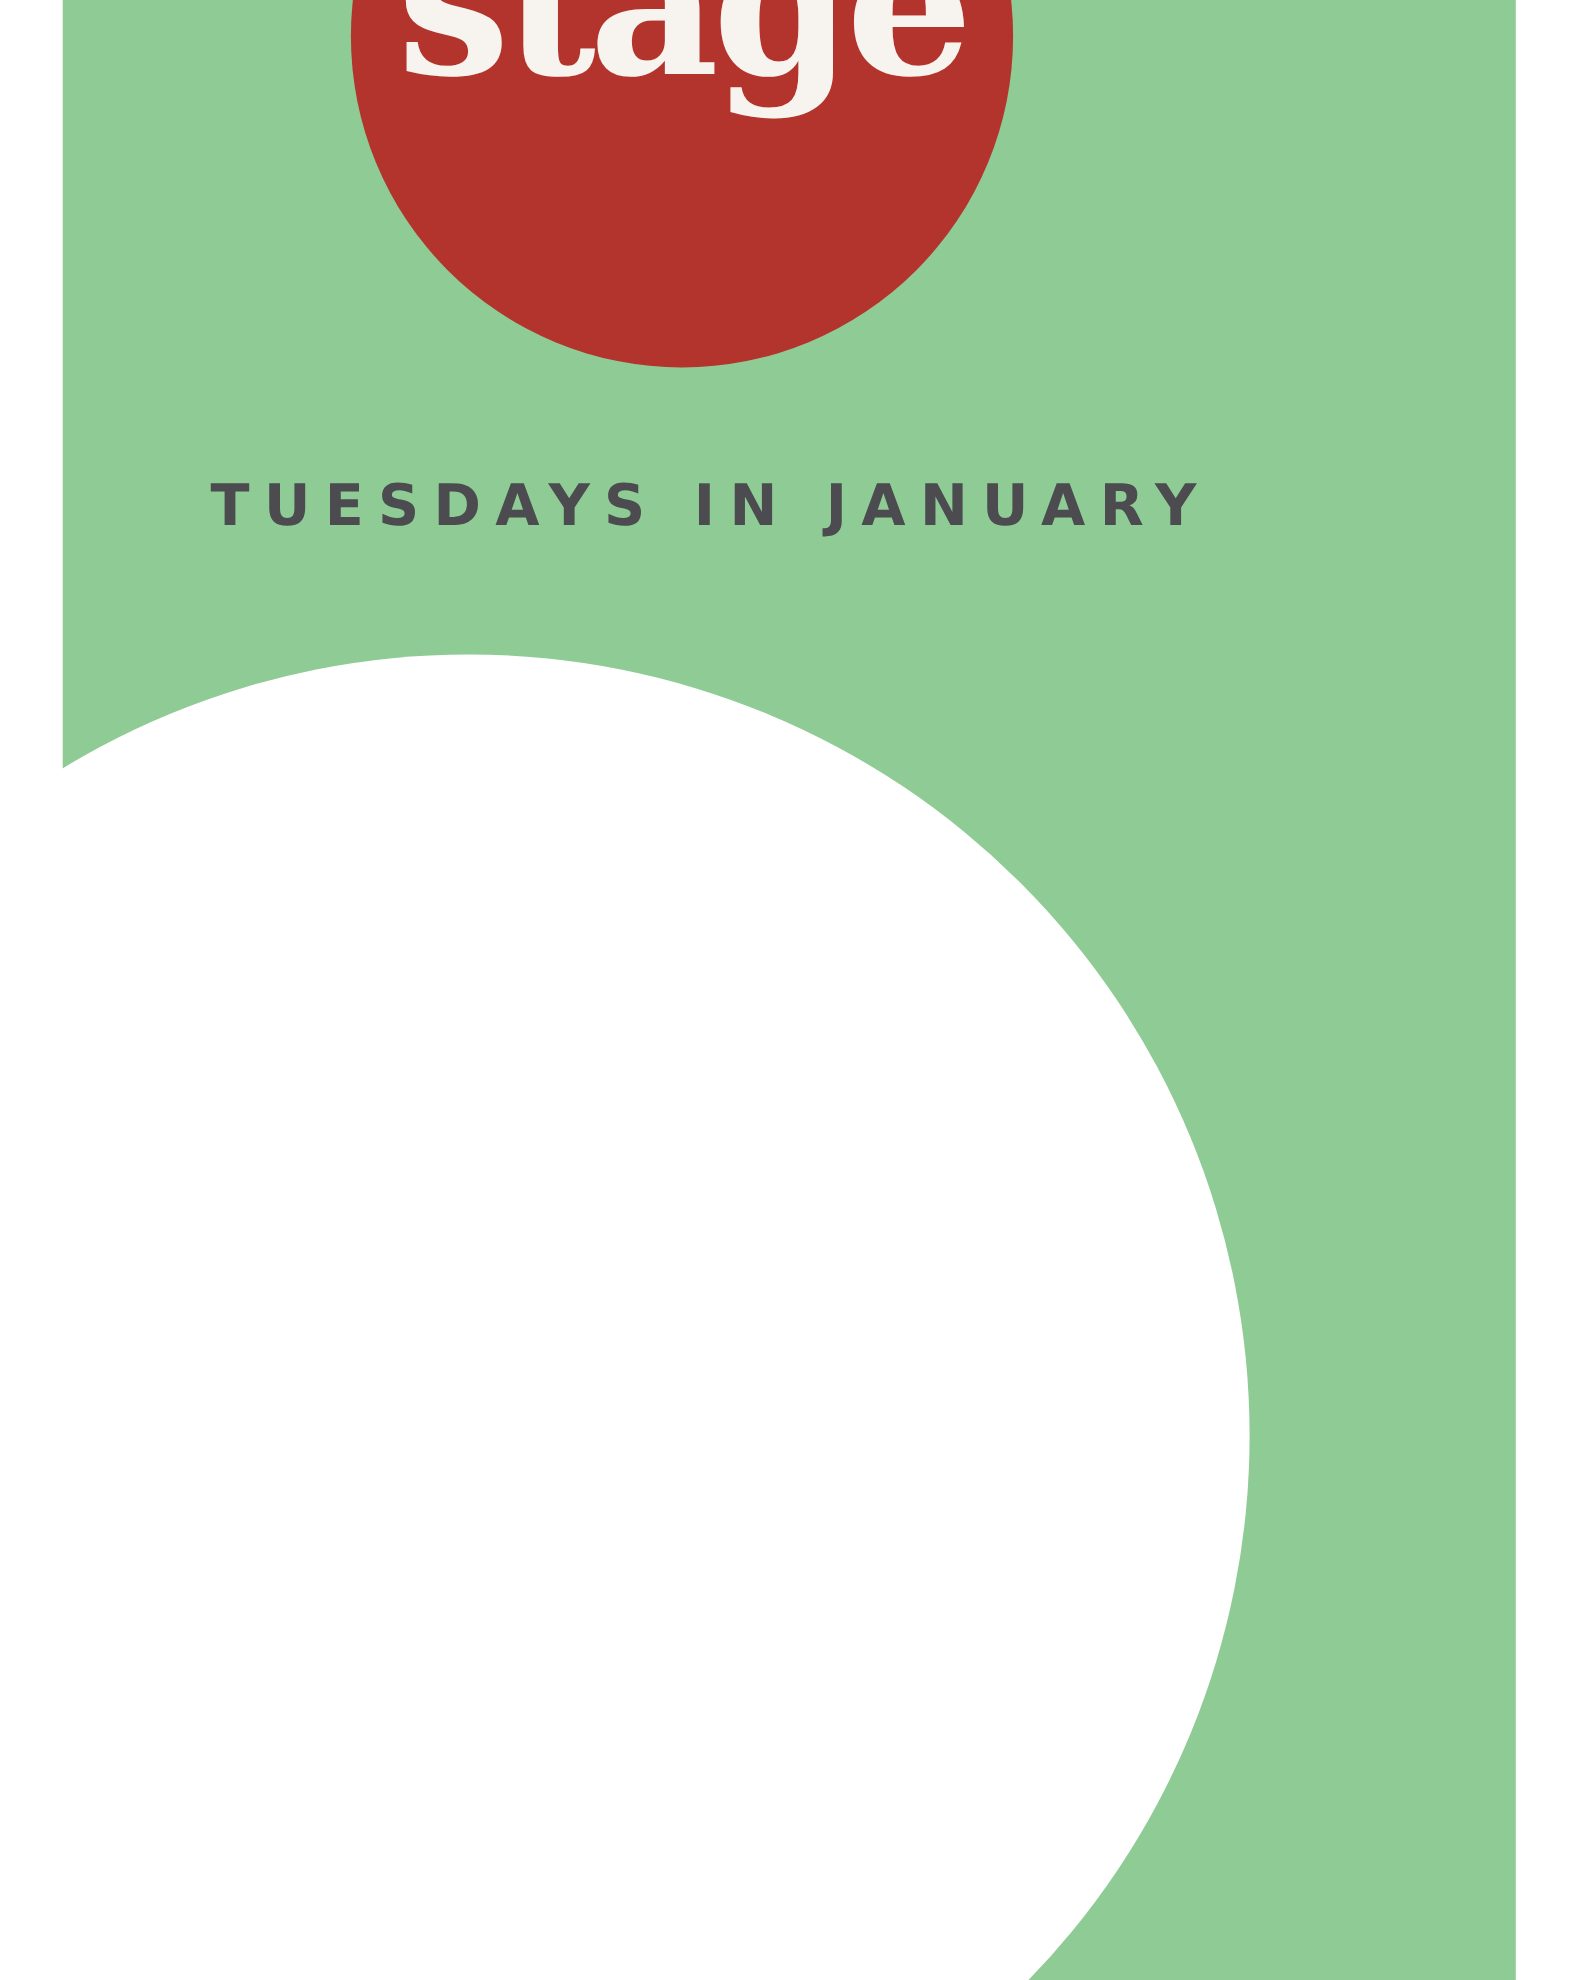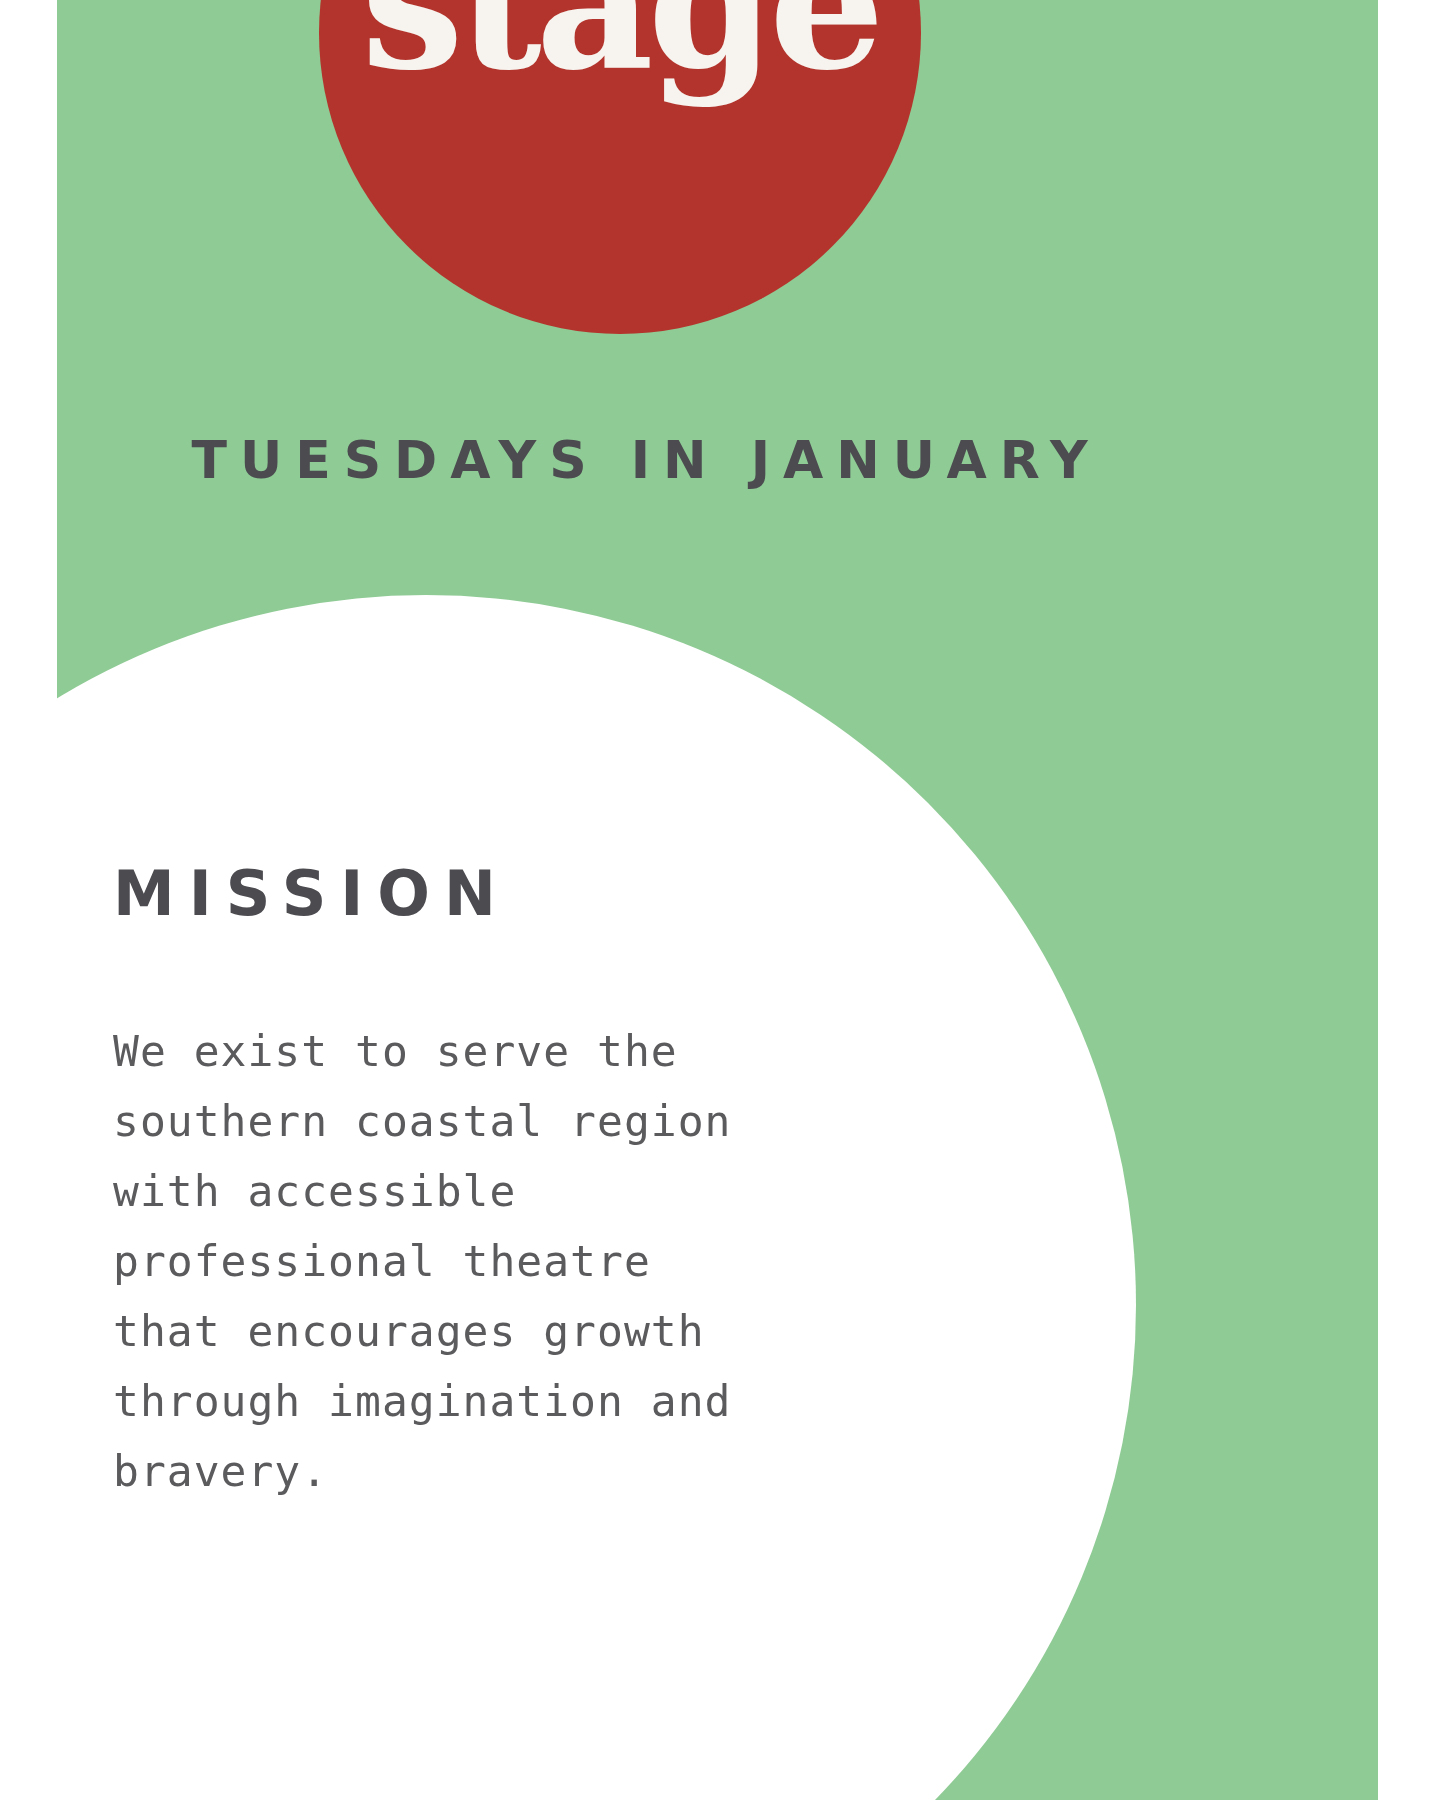--- a/index.html
+++ b/index.html
@@ -129,24 +129,14 @@
   <div class="green-panel"></div>
 
   <div class="logo-badge">
     <div class="logo-wordmark">stage</div>
   </div>
 
   <div class="date-line">TUESDAYS IN JANUARY</div>
 
   <div class="white-circle"></div>
 
-  <div class="mission-block">
-    <h2 class="mission-heading">MISSION</h2>
-    <p class="mission-body">We exist to serve the
-southern coastal region
-with accessible
-professional theatre
-that encourages growth
-through imagination and
-bravery.</p>
-  </div>
 
 </div>
 
 </body></html>

